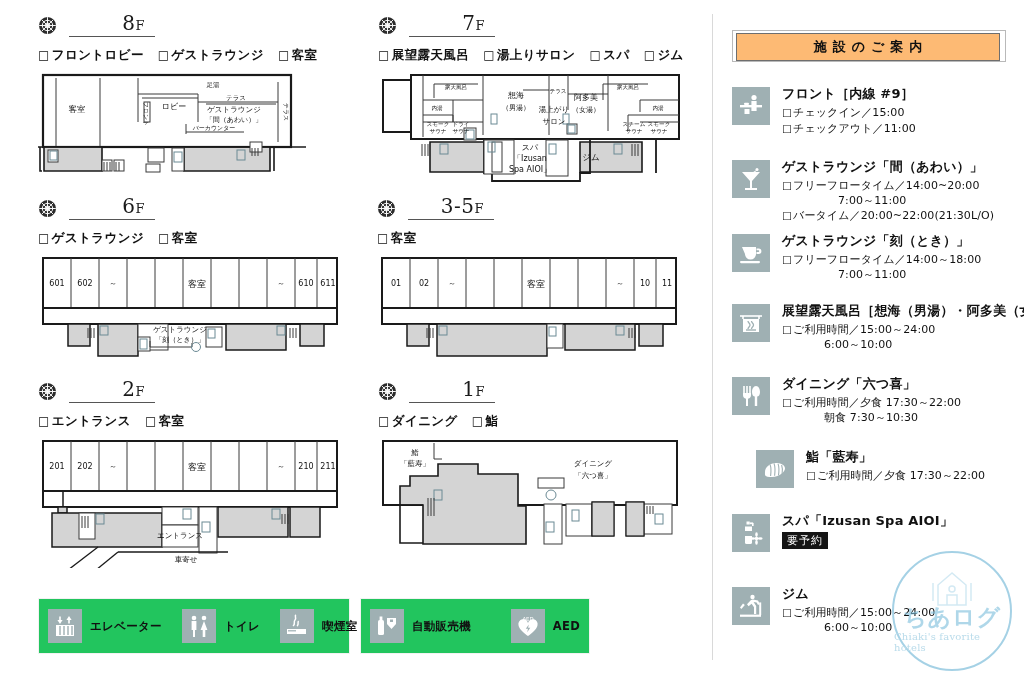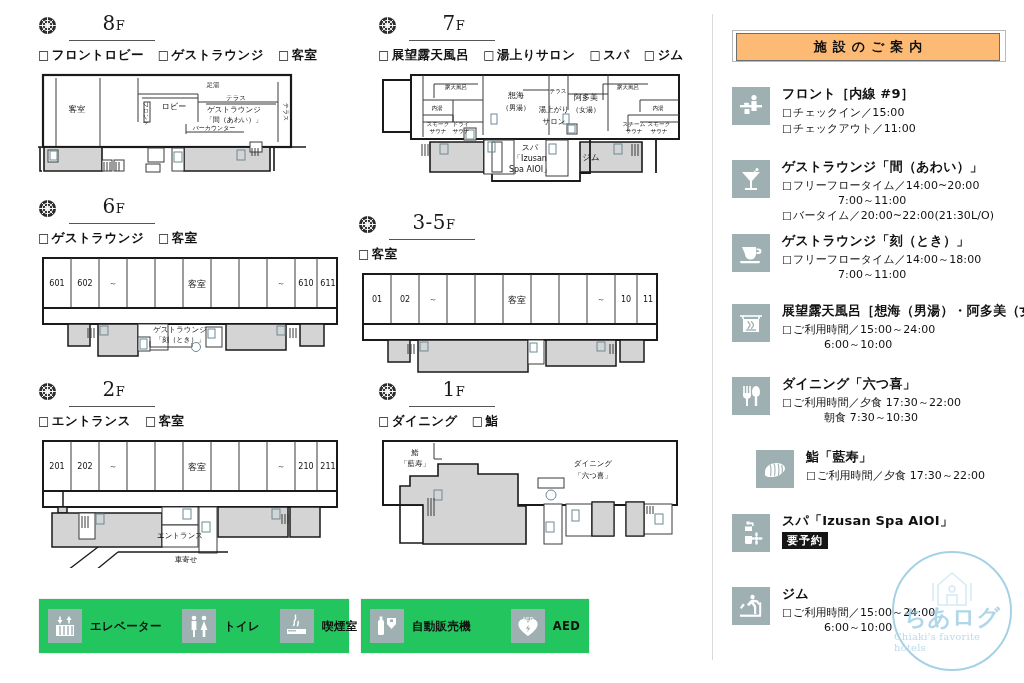--- a/index.html
+++ b/index.html
@@ -23,23 +23,23 @@
   .floor{position:absolute;}
   .floor-head{display:flex;align-items:center;height:26px;}
   .mon{
     width:19px;height:19px;margin-right:12px;flex:0 0 auto;
     position:relative;
   }
   .mon svg{display:block;}
   .floor-label{
     font-family:"DejaVu Serif","Liberation Serif",serif;
     font-size:20px;letter-spacing:.5px;color:#1a1a1a;
-    line-height:28px;padding:0 10px 0 14px;
+    line-height:21px;padding:0 10px 0 14px;
     border-bottom:1.5px solid #555;
-    min-width:62px;text-align:center;
+    min-width:62px;text-align:right;
   }
   .floor-label .sm{font-size:13px;}
   .legend-row{
     margin-top:9px;font-size:12.5px;color:#111;
     font-weight:bold;letter-spacing:.4px;
     display:flex;gap:14px;flex-wrap:wrap;
   }
   .legend-row span{white-space:nowrap;}
   .legend-row span::before{
     content:"\25A1";font-weight:normal;margin-right:2px;font-size:12px;
@@ -94,21 +94,21 @@
     font-size:11px;color:#111;line-height:14.5px;
     white-space:nowrap;letter-spacing:.1px;
   }
   .fac-line.box::before{
     content:"\25A1";margin-right:1px;font-size:10.5px;
   }
   .fac-line.cont{padding-left:42px;}
   .fac-line.cont2{padding-left:56px;}
   .badge{
     display:inline-block;background:#151515;color:#fff;
-    font-size:11px;font-weight:bold;padding:1px 5px;
+    font-size:11px;font-weight:normal;padding:1px 5px;
     letter-spacing:1px;margin-top:3px;
   }
 
   
   .watermark{
     position:absolute;right:12px;bottom:12px;
     width:116px;height:116px;border:2.5px solid #6fb6d6;
     border-radius:50%;opacity:.62;
     display:flex;flex-direction:column;align-items:center;
     justify-content:center;pointer-events:none;
@@ -354,21 +354,21 @@
             <text x="243" y="31">～</text>
             <text x="268" y="31">610</text>
             <text x="290" y="31">611</text>
             <text x="142" y="77" font-size="7.5">ゲストラウンジ</text>
             <text x="142" y="87" font-size="7">「刻（とき）」</text>
           </g>
         </svg>
       </div>
     </div>
 
-    <div class="floor" style="left:358px;top:195px;width:320px;margin-top:16px;">
+    <div class="floor" style="left:377px;top:195px;width:320px;">
       <div class="floor-head">
         <div class="mon">
           <svg width="19" height="19" viewBox="0 0 20 20">
             <circle cx="10" cy="10" r="9" fill="#2b2b2b"></circle>
             <g stroke="#fff" stroke-width="1" fill="none">
               <circle cx="10" cy="10" r="5.5"></circle>
                 <circle cx="10" cy="10" r="2.6"></circle>
               <path d="M10 1.2V18.8M1.2 10H18.8M3.8 3.8l12.4 12.4M16.2 3.8L3.8 16.2"></path>
             </g>
           </svg>

